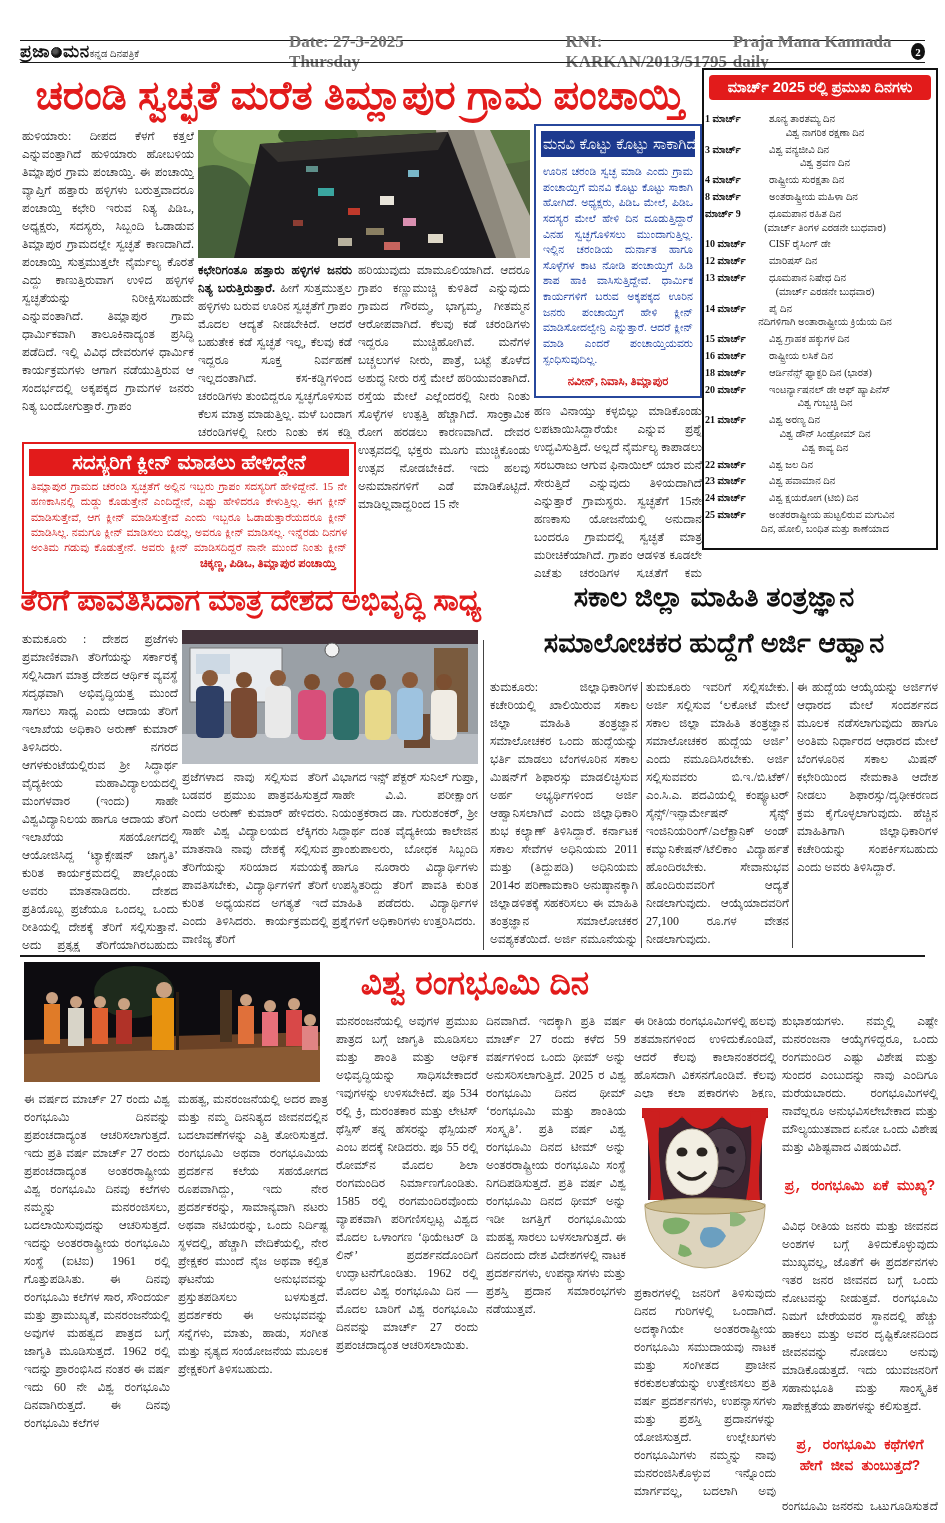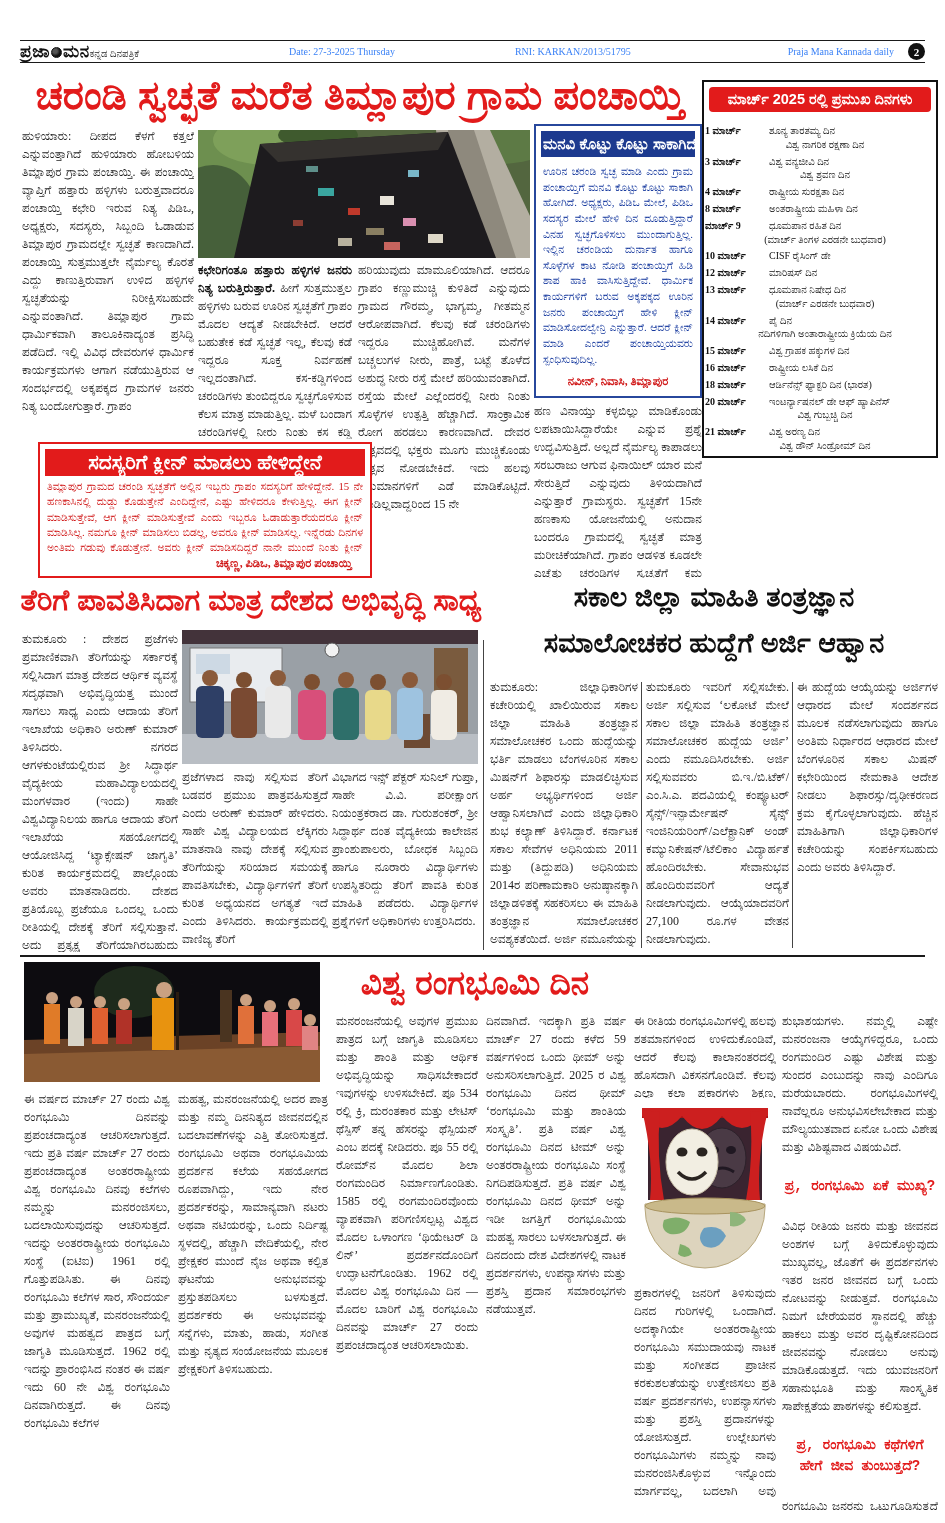--- a/index.html
+++ b/index.html
@@ -3,32 +3,32 @@
 <meta charset="utf-8">
 <style>
   * { margin:0; padding:0; box-sizing:border-box; }
   body { background:#e8e8e8; font-family:"Liberation Serif", serif; }
   #page { position:relative; width:945px; height:1523px; background:#ffffff; margin:0 auto; overflow:hidden; }
   .abs { position:absolute; }
   .rule { background:#1a1a1a; }
   
   .mast-kn { font-weight:bold; font-size:17px; color:#111; letter-spacing:.5px; }
   .mast-sub { font-size:10px; color:#222; }
-  .hdr-en { font-weight:normal; font-size:10px; color:#3b82f6; font-family:"Liberation Serif",serif; }
+  .hdr-en { font-weight:bold; font-size:17px; color:#737373; font-family:"Liberation Serif",serif; }
   .page-badge { display:inline-flex; align-items:center; justify-content:center; width:17px; height:17px; border-radius:50%; background:#111; color:#fff; font-size:11px; font-weight:bold; }
   .globe { display:inline-block; width:11px; height:11px; border-radius:50%; background:radial-gradient(circle at 35% 35%, #555 0 25%, #111 60%); border:1.5px solid #111; vertical-align:middle; margin:0 1px; }
   
   .h-red { color:#e21b1b; font-weight:bold; font-family:"Liberation Sans",sans-serif; white-space:nowrap; text-align:center; overflow:hidden; }
   .h-black { color:#101010; font-weight:bold; font-family:"Liberation Sans",sans-serif; text-align:center; white-space:pre-line; overflow:hidden; }
   
   .col { font-size:12px; line-height:1.5; color:#1c1c1c; text-align:justify; overflow:hidden; }
   .cap-bold { font-weight:bold; color:#111; }
   
   .qbox { border:2px solid #27479c; background:#fff; overflow:hidden; }
-  .qbox-title { background:#1d3a8f; color:#fff; font-weight:bold; font-size:15px; text-align:center; padding:4px 2px; margin:5px; font-family:"Liberation Sans",sans-serif; white-space:nowrap; overflow:hidden; }
+  .qbox-title { background:#1d3a8f; color:#fff; font-weight:normal; font-size:15px; text-align:center; padding:4px 2px; margin:5px; font-family:"Liberation Sans",sans-serif; white-space:nowrap; overflow:hidden; }
   .qbox-body { color:#16399e; font-size:10.8px; line-height:1.45; text-align:justify; padding:2px 7px; overflow:hidden; }
   .qbox-attr { color:#d01818; font-weight:bold; font-size:11.5px; text-align:center; padding:1px 0 4px; }
   
   .rbox { border:2px solid #e21b1b; background:#fff; overflow:hidden; }
   .rbox-title { background:#e21b1b; color:#fff; font-weight:bold; font-size:20px; text-align:center; padding:2px 4px; margin:5px 5px 3px; font-family:"Liberation Sans",sans-serif; white-space:nowrap; overflow:hidden; }
   .rbox-body { color:#d01818; font-size:10.8px; line-height:1.42; text-align:justify; padding:0 7px; overflow:hidden; }
   .rbox-attr { color:#d01818; font-weight:bold; font-size:11.5px; text-align:right; padding:0 18px 4px; }
   
   .march-box { border:2px solid #111; background:#fff; overflow:hidden; }
   .march-title { background:#e21b1b; color:#fff; font-weight:bold; font-size:14.5px; text-align:center; border-radius:4px; margin:5px; padding:4px 2px; font-family:"Liberation Sans",sans-serif; white-space:nowrap; overflow:hidden; }
@@ -95,27 +95,27 @@
   <div class="abs col" style="left:358px; top:261px; width:172px; height:318px;">ಹರಿಯುವುದು ಮಾಮೂಲಿಯಾಗಿದೆ. ಆದರೂ ಗ್ರಾಪಂ ಕಣ್ಣುಮುಚ್ಚಿ ಕುಳಿತಿದೆ ಎನ್ನುವುದು ಗ್ರಾಮದ ಗೌರಮ್ಮ, ಭಾಗ್ಯಮ್ಮ, ಗೀತಮ್ಮನ ಆರೋಪವಾಗಿದೆ. ಕೆಲವು ಕಡೆ ಚರಂಡಿಗಳು ಇದ್ದರೂ ಮುಚ್ಚಿಹೋಗಿವೆ. ಮನೆಗಳ ಬಚ್ಚಲುಗಳ ನೀರು, ಪಾತ್ರೆ, ಬಟ್ಟೆ ತೊಳೆದ ಅಶುದ್ಧ ನೀರು ರಸ್ತೆ ಮೇಲೆ ಹರಿಯುವಂತಾಗಿದೆ. ರಸ್ತೆಯ ಮೇಲೆ ಎಲ್ಲೆಂದರಲ್ಲಿ ನೀರು ನಿಂತು ಸೊಳ್ಳೆಗಳ ಉತ್ಪತ್ತಿ ಹೆಚ್ಚಾಗಿದೆ. ಸಾಂಕ್ರಾಮಿಕ ರೋಗ ಹರಡಲು ಕಾರಣವಾಗಿದೆ. ದೇವರ ಉತ್ಸವದಲ್ಲಿ ಭಕ್ತರು ಮೂಗು ಮುಚ್ಚಿಕೊಂಡು ಉತ್ಸವ ನೋಡಬೇಕಿದೆ. ಇದು ಹಲವು ಅನುಮಾನಗಳಿಗೆ ಎಡೆ ಮಾಡಿಕೊಟ್ಟಿದೆ. ಮಾಡಿಲ್ಲವಾದ್ದರಿಂದ 15 ನೇ</div>
 
   <div class="abs qbox" style="left:534px; top:124px; width:168px; height:274px;">
     <div class="qbox-title">ಮನವಿ ಕೊಟ್ಟು ಕೊಟ್ಟು ಸಾಕಾಗಿದೆ</div>
     <div class="qbox-body" style="height:212px;">ಊರಿನ ಚರಂಡಿ ಸ್ವಚ್ಛ ಮಾಡಿ ಎಂದು ಗ್ರಾಮ ಪಂಚಾಯ್ತಿಗೆ ಮನವಿ ಕೊಟ್ಟು ಕೊಟ್ಟು ಸಾಕಾಗಿ ಹೋಗಿದೆ. ಅಧ್ಯಕ್ಷರು, ಪಿಡಿಒ ಮೇಲೆ, ಪಿಡಿಒ ಸದಸ್ಯರ ಮೇಲೆ ಹೇಳಿ ದಿನ ದೂಡುತ್ತಿದ್ದಾರೆ ವಿನಹ ಸ್ವಚ್ಛಗೊಳಿಸಲು ಮುಂದಾಗುತ್ತಿಲ್ಲ. ಇಲ್ಲಿನ ಚರಂಡಿಯ ದುರ್ನಾತ ಹಾಗೂ ಸೊಳ್ಳೆಗಳ ಕಾಟ ನೋಡಿ ಪಂಚಾಯ್ತಿಗೆ ಹಿಡಿ ಶಾಪ ಹಾಕಿ ವಾಸಿಸುತ್ತಿದ್ದೇವೆ. ಧಾರ್ಮಿಕ ಕಾರ್ಯಗಳಿಗೆ ಬರುವ ಅಕ್ಕಪಕ್ಕದ ಊರಿನ ಜನರು ಪಂಚಾಯ್ತಿಗೆ ಹೇಳಿ ಕ್ಲೀನ್ ಮಾಡಿಸೋದಲ್ವೇನ್ರಿ ಎನ್ನುತ್ತಾರೆ. ಆದರೆ ಕ್ಲೀನ್ ಮಾಡಿ ಎಂದರೆ ಪಂಚಾಯ್ತಿಯವರು ಸ್ಪಂಧಿಸುವುದಿಲ್ಲ.</div>
     <div class="qbox-attr">ನವೀನ್, ನಿವಾಸಿ, ತಿಮ್ಲಾಪುರ</div>
   </div>
 
   <div class="abs col" style="left:534px; top:402px; width:168px; height:176px;">ಹಣ ವಿನಾಯ್ತು ಕಳ್ಳಬಿಲ್ಲು ಮಾಡಿಕೊಂಡು ಲಪಟಾಯಿಸಿದ್ದಾರೆಯೇ ಎನ್ನುವ ಪ್ರಶ್ನೆ ಉದ್ಭವಿಸುತ್ತಿದೆ. ಅಲ್ಲದೆ ನೈರ್ಮಲ್ಯ ಕಾಪಾಡಲು ಸರಬರಾಜು ಆಗುವ ಫಿನಾಯಿಲ್ ಯಾರ ಮನೆ ಸೇರುತ್ತಿದೆ ಎನ್ನುವುದು ತಿಳಿಯದಾಗಿದೆ ಎನ್ನುತ್ತಾರೆ ಗ್ರಾಮಸ್ಥರು. ಸ್ವಚ್ಛತೆಗೆ 15ನೇ ಹಣಕಾಸು ಯೋಜನೆಯಲ್ಲಿ ಅನುದಾನ ಬಂದರೂ ಗ್ರಾಮದಲ್ಲಿ ಸ್ವಚ್ಛತೆ ಮಾತ್ರ ಮರೀಚಿಕೆಯಾಗಿದೆ. ಗ್ರಾಪಂ ಆಡಳಿತ ಕೂಡಲೇ ಎಚ್ಚೆತ್ತು ಚರಂಡಿಗಳ ಸ್ವಚ್ಛತೆಗೆ ಕ್ರಮ ಕೈಗೊಳ್ಳಲು ಜನರು ಒತ್ತಾಯಿಸಿದ್ದಾರೆ.</div>
 
-  <div class="abs rbox" style="left:22px; top:442px; width:334px; height:136px;margin-left:16px;">
+  <div class="abs rbox" style="left:22px; top:442px; width:334px; height:152px;">
     <div class="rbox-title">ಸದಸ್ಯರಿಗೆ ಕ್ಲೀನ್ ಮಾಡಲು ಹೇಳಿದ್ದೇನೆ</div>
     <div class="rbox-body" style="height:78px;">ತಿಮ್ಲಾಪುರ ಗ್ರಾಮದ ಚರಂಡಿ ಸ್ವಚ್ಛತೆಗೆ ಅಲ್ಲಿನ ಇಬ್ಬರು ಗ್ರಾಪಂ ಸದಸ್ಯರಿಗೆ ಹೇಳಿದ್ದೇನೆ. 15 ನೇ ಹಣಕಾಸಿನಲ್ಲಿ ದುಡ್ಡು ಕೊಡುತ್ತೇನೆ ಎಂದಿದ್ದೇನೆ, ಎಷ್ಟು ಹೇಳಿದರೂ ಕೇಳುತ್ತಿಲ್ಲ. ಈಗ ಕ್ಲೀನ್ ಮಾಡಿಸುತ್ತೇವೆ, ಆಗ ಕ್ಲೀನ್ ಮಾಡಿಸುತ್ತೇವೆ ಎಂದು ಇಬ್ಬರೂ ಓಡಾಡುತ್ತಾರೆಯದರೂ ಕ್ಲೀನ್ ಮಾಡಿಸಿಲ್ಲ. ನಮಗೂ ಕ್ಲೀನ್ ಮಾಡಿಸಲು ಬಿಡಲ್ಲ, ಅವರೂ ಕ್ಲೀನ್ ಮಾಡಿಸಲ್ಲ. ಇನ್ನೆರಡು ದಿನಗಳ ಅಂತಿಮ ಗಡುವು ಕೊಡುತ್ತೇನೆ. ಅವರು ಕ್ಲೀನ್ ಮಾಡಿಸದಿದ್ದರೆ ನಾನೇ ಮುಂದೆ ನಿಂತು ಕ್ಲೀನ್ ಮಾಡಿಸುತ್ತೇನೆ.</div>
     <div class="rbox-attr">ಚಿಕ್ಕಣ್ಣ, ಪಿಡಿಒ, ತಿಮ್ಲಾಪುರ ಪಂಚಾಯ್ತಿ</div>
   </div>
 
-  <div class="abs march-box" style="left:702px; top:80px; width:236px; height:378px;">
+  <div class="abs march-box" style="left:702px; top:68px; width:236px; height:482px;">
     <div class="march-title">ಮಾರ್ಚ್ 2025 ರಲ್ಲಿ ಪ್ರಮುಖ ದಿನಗಳು</div>
     <div class="march-list" id="march-list">
     <div class="march-entry">
       <div class="march-row">
         <span class="march-date">1 ಮಾರ್ಚ್</span>
         <span class="march-event">ಶೂನ್ಯ ತಾರತಮ್ಯ ದಿನ</span>
       </div>
     <div class="march-extra">ವಿಶ್ವ ನಾಗರಿಕ ರಕ್ಷಣಾ ದಿನ</div>
         </div>
 

